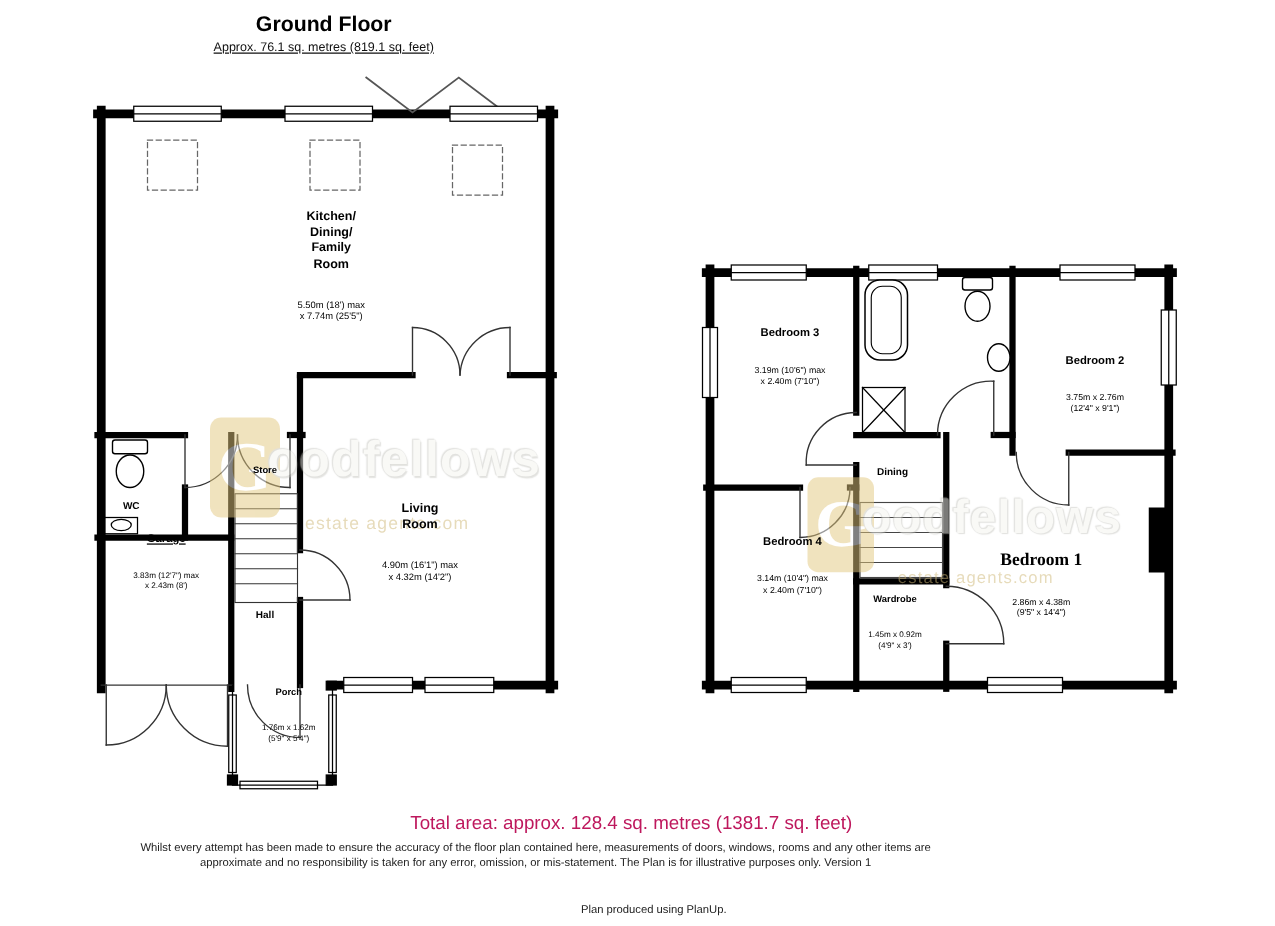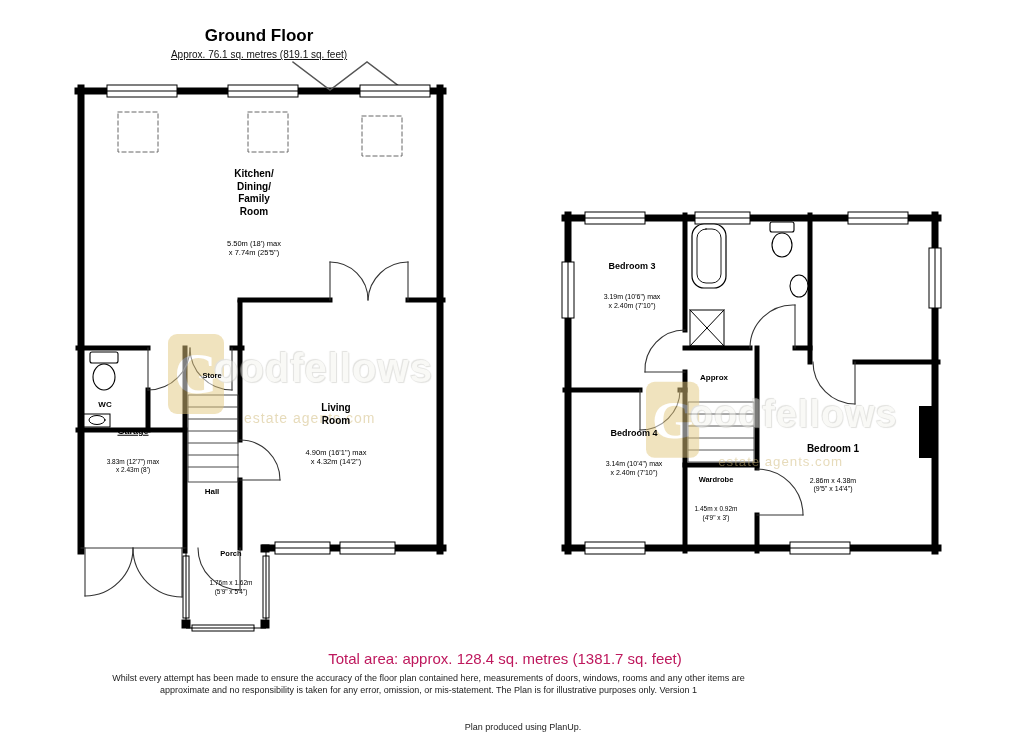--- a/index.html
+++ b/index.html
@@ -1,20 +1,20 @@
 <!DOCTYPE html>
 <html><head>
 <meta charset="utf-8">
 <style>
   html,body{margin:0;padding:0;background:#fff;}
   .canvas{position:relative;width:1020px;height:741px;background:#fff;
           font-family:"Liberation Sans",sans-serif;color:#111;overflow:hidden;}
   .plan-svg{position:absolute;left:0;top:0;}
 
-  .floor-title{position:absolute;transform:translateX(-50%);text-align:center;white-space:nowrap;margin-top:16px;}
+  .floor-title{position:absolute;transform:translateX(-50%);text-align:center;white-space:nowrap;}
   .ft-main{font-size:17px;font-weight:bold;color:#000;}
   .ft-sub{font-size:10px;margin-top:3px;color:#111;text-decoration:underline;}
 
   .room-label{position:absolute;transform:translate(-50%,-50%);text-align:center;
               white-space:pre-line;line-height:1.25;color:#000;}
   .rname{font-weight:bold;font-size:10px;}
   .rdims{font-size:7.5px;margin-top:1px;}
   .md .rname{font-size:8px;}
   .sm .rname{font-size:7.5px;}
   .sm .rdims{font-size:6.5px;}
@@ -219,21 +219,21 @@
     <div class="wm-tile">G</div>
     <div class="wm-word">oodfellows</div>
     <div class="wm-tag">estate agents.com</div>
   </div>
 
   <div class="floor-title" style="left:259px;top:10px;">
     <div class="ft-main">Ground Floor</div>
     <div class="ft-sub">Approx. 76.1 sq. metres (819.1 sq. feet)</div>
   </div>
 
-  <div class="room-label" style="left:254px;top:213px;">
+  <div class="room-label" style="left:265px;top:213px;">
     <div class="rname">Kitchen/
 Dining/
 Family
 Room</div>
     <div class="rdims">5.50m (18') max
 x 7.74m (25'5")</div>
   </div>
   <div class="room-label" style="left:336px;top:434px;">
     <div class="rname">Living
 Room</div>
@@ -258,35 +258,40 @@
     <div class="rname">Porch</div>
     <div class="rdims">1.76m x 1.62m
 (5'9" x 5'4")</div>
   </div>
 
   <div class="room-label sm" style="left:632px;top:286px;">
     <div class="rname" style="font-size:9px;">Bedroom 3</div>
     <div class="rdims" style="font-size:7px;">3.19m (10'6") max
 x 2.40m (7'10")</div>
   </div>
+  <div class="room-label sm" style="left:876px;top:308px;">
+    <div class="rname" style="font-size:9px;">Bedroom 2</div>
+    <div class="rdims" style="font-size:7px;">3.75m x 2.76m
+(12'4" x 9'1")</div>
+  </div>
   <div class="room-label md" style="left:714px;top:378px;">
-    <div class="rname">Approx</div>
+    <div class="rname">Dining</div>
   </div>
   <div class="room-label sm" style="left:634px;top:453px;">
     <div class="rname" style="font-size:9px;">Bedroom 4</div>
     <div class="rdims" style="font-size:7px;">3.14m (10'4") max
 x 2.40m (7'10")</div>
   </div>
   <div class="room-label sm" style="left:716px;top:498px;">
     <div class="rname">Wardrobe</div>
     <div class="rdims">1.45m x 0.92m
 (4'9" x 3')</div>
   </div>
   <div class="room-label sm" style="left:833px;top:468px;">
-    <div class="rname" style="font-size:10px;">Bedroom 1</div>
+    <div class="rname" style="font-size:14px;font-family:Liberation Serif, serif;">Bedroom 1</div>
     <div class="rdims" style="font-size:7px;">2.86m x 4.38m
 (9'5" x 14'4")</div>
   </div>
 
   <div class="total">Total area: approx. 128.4 sq. metres (1381.7 sq. feet)</div>
   <div class="disclaimer">
     <div>Whilst every attempt has been made to ensure the accuracy of the floor plan contained here, measurements of doors, windows, rooms and any other items are</div>
     <div>approximate and no responsibility is taken for any error, omission, or mis-statement. The Plan is for illustrative purposes only. Version 1</div>
   </div>
   <div class="credit">Plan produced using PlanUp.</div>

